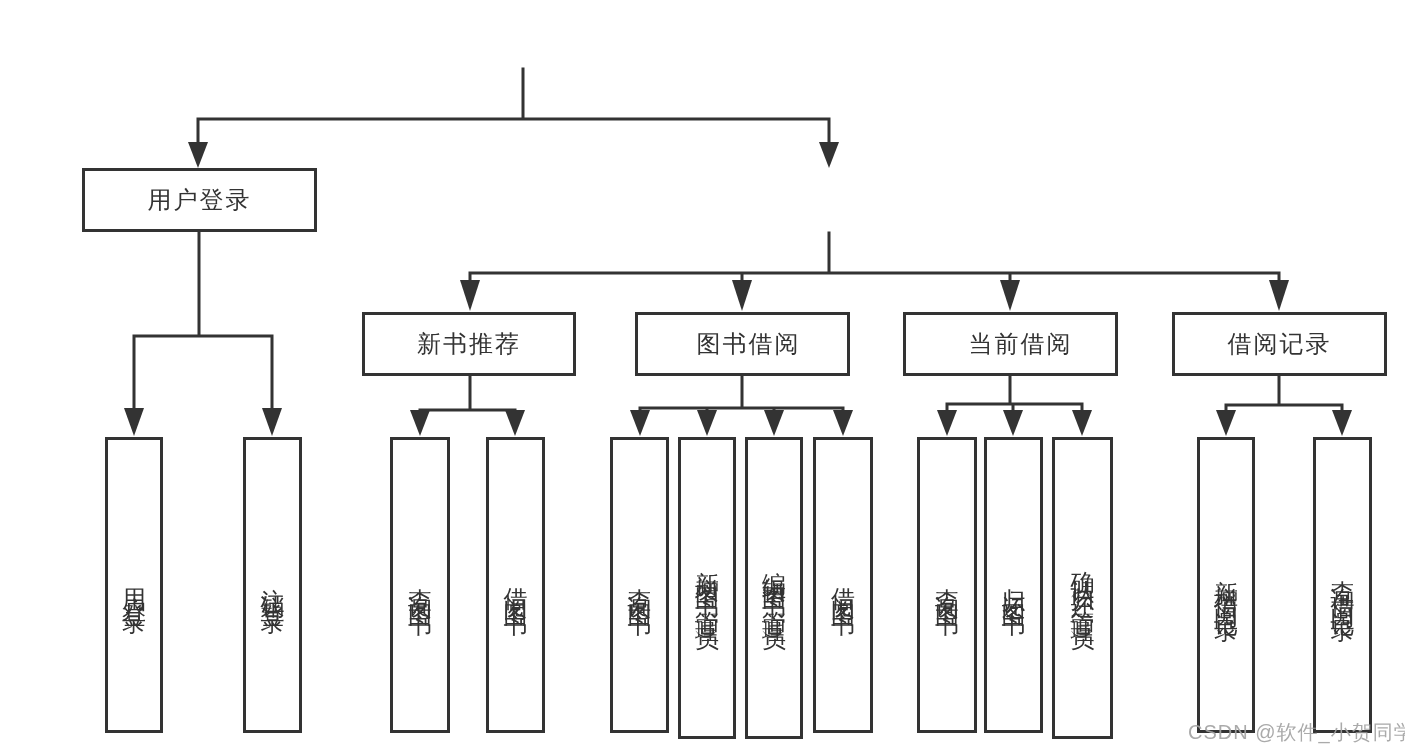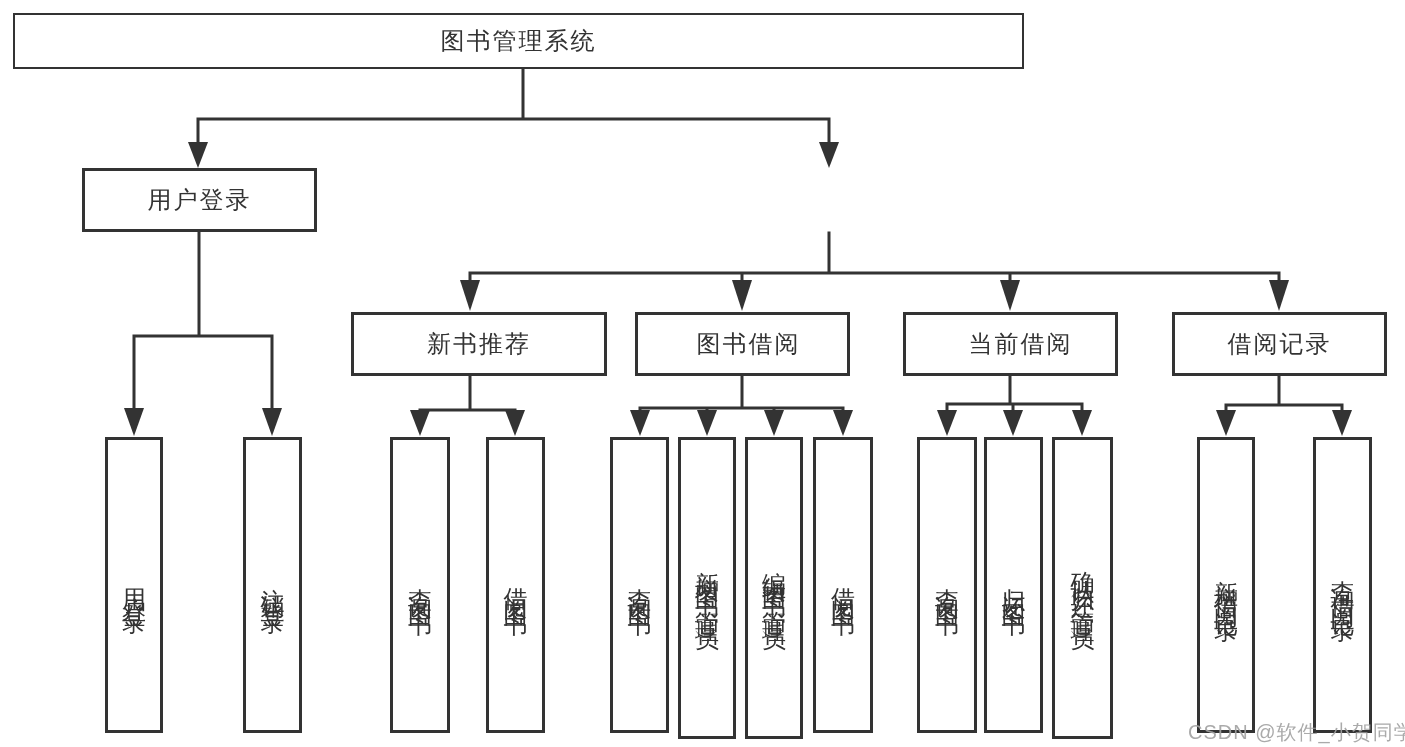--- a/index.html
+++ b/index.html
@@ -86,25 +86,24 @@
       <polygon points="764,410 784,410 774,436"></polygon>
       <polygon points="833,410 853,410 843,436"></polygon>
       <polygon points="937,410 957,410 947,436"></polygon>
       <polygon points="1003,410 1023,410 1013,436"></polygon>
       <polygon points="1072,410 1092,410 1082,436"></polygon>
       <polygon points="1216,410 1236,410 1226,436"></polygon>
       <polygon points="1332,410 1352,410 1342,436"></polygon>
     </g>
   </svg>
 
-  <div class="box root" style="left:13px; top:13px; width:1011px; height:56px;">图书管理系统</div>
 
   <div class="box" style="left:82px; top:168px; width:235px; height:64px;">用户登录</div>
 
-  <div class="box" style="left:351px; top:312px; width:256px; height:64px;">新书推荐</div>
+  <div class="box" style="left:362px; top:312px; width:214px; height:64px;">新书推荐</div>
   <div class="box" style="left:635px; top:312px; width:215px; height:64px;padding-left:12px;">图书借阅</div>
   <div class="box" style="left:903px; top:312px; width:215px; height:64px;padding-left:20px;">当前借阅</div>
   <div class="box" style="left:1172px; top:312px; width:215px; height:64px;">借阅记录</div>
 
   <div class="box v" style="left:105px; top:437px; width:58px; height:296px;">用户登录</div>
   <div class="box v" style="left:243px; top:437px; width:59px; height:296px;">注销登录</div>
 
   <div class="box v" style="left:390px; top:437px; width:60px; height:296px;">查询图书</div>
   <div class="box v" style="left:486px; top:437px; width:59px; height:296px;">借阅图书</div>
 

